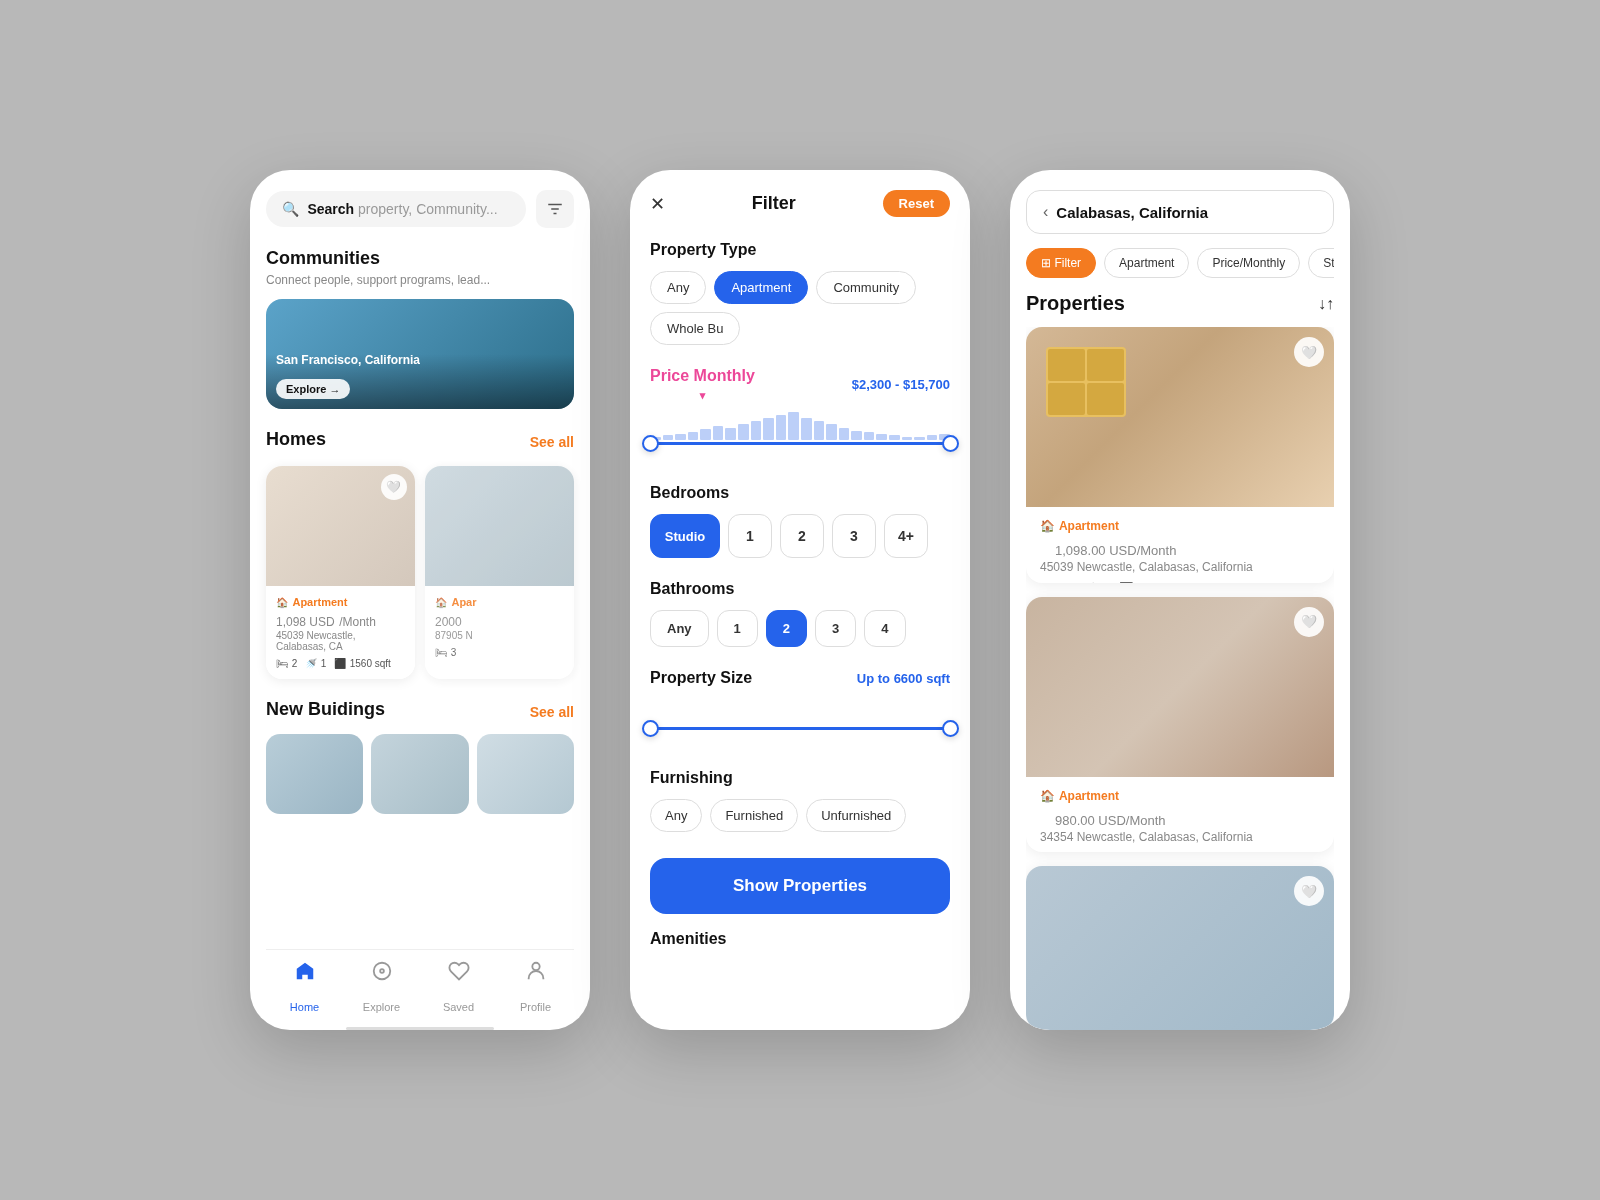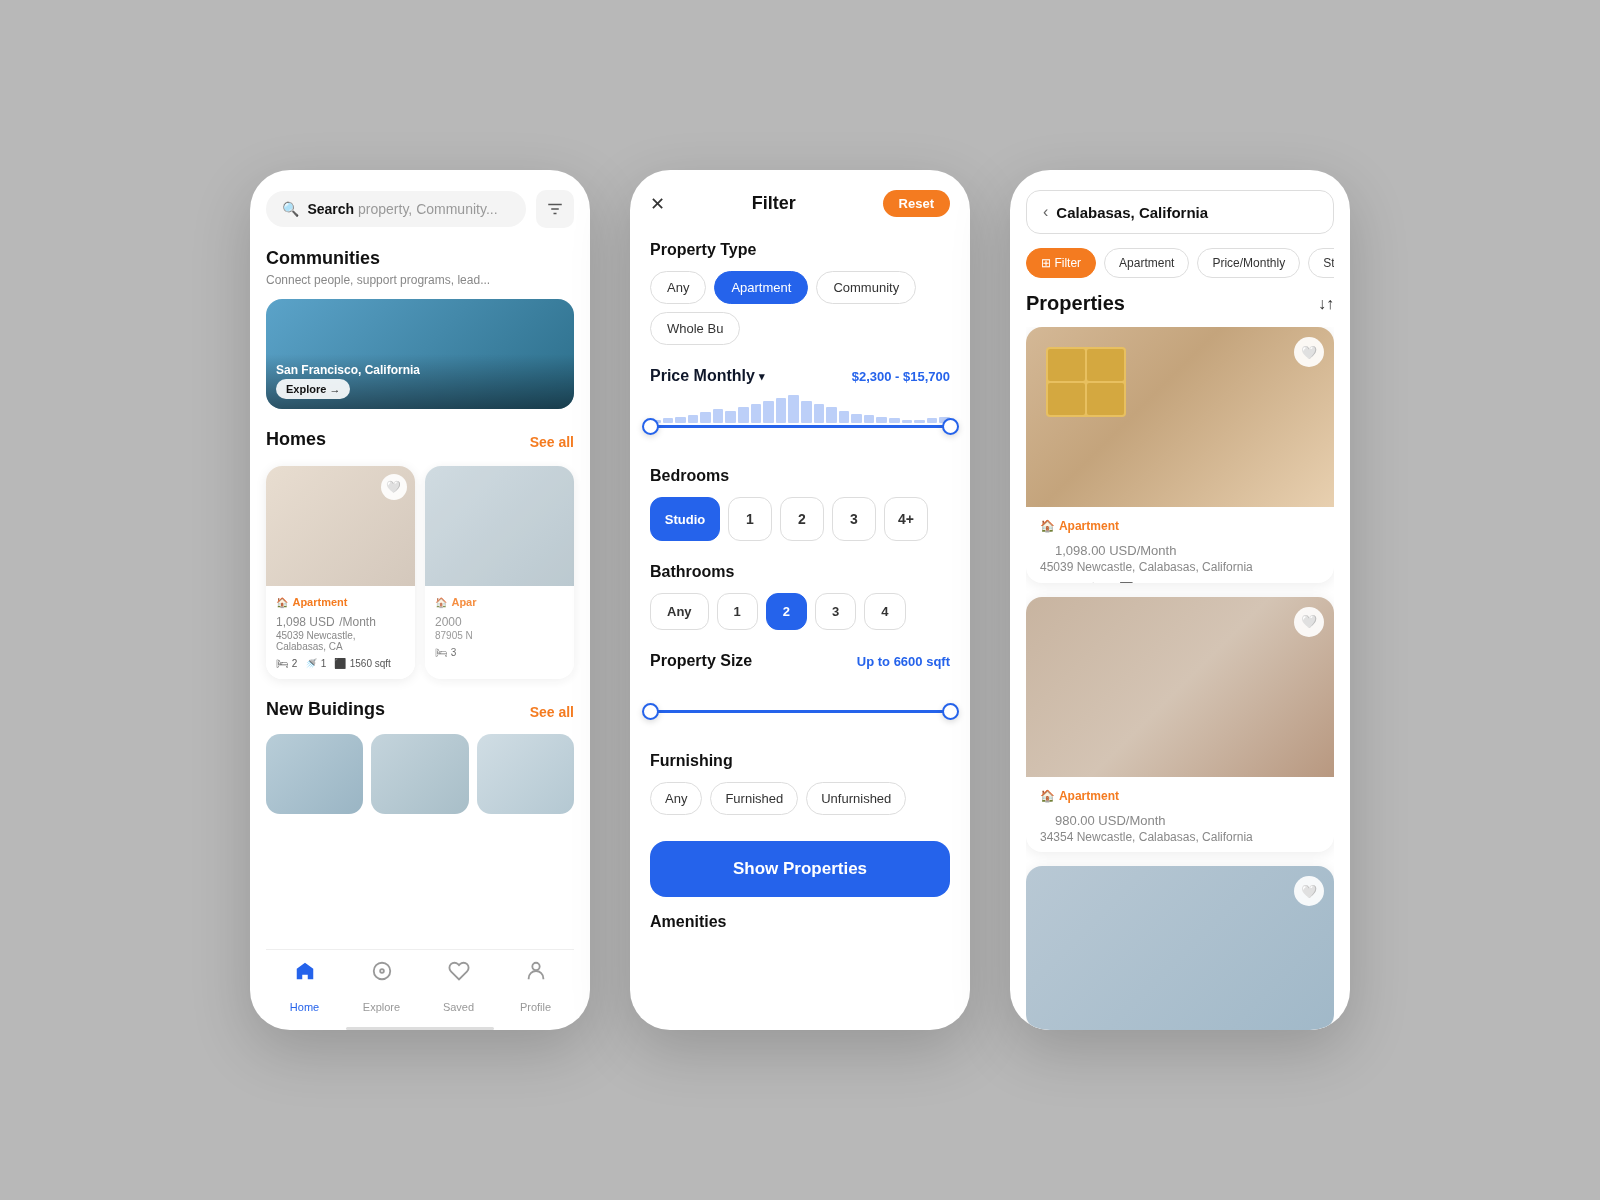--- a/index.html
+++ b/index.html
@@ -82,21 +82,21 @@
     }
     .comm-card-sf { background: linear-gradient(135deg, #5ba3c9 0%, #2c6e8a 100%); }
     .comm-card-cal { background: linear-gradient(135deg, #8aacb8 0%, #6a8d9e 100%); }
     .comm-card-overlay {
       position: absolute; inset: 0;
       display: flex; flex-direction: column;
       justify-content: flex-end;
       padding: 10px;
       background: linear-gradient(to top, rgba(0,0,0,0.45) 0%, transparent 50%);
     }
-    .comm-card-name { color: #fff; font-size: 12px; font-weight: 700; margin-bottom: 2px; }
+    .comm-card-name { color: #fff; font-size: 12px; font-weight: 700; margin-bottom: 12px; }
     .comm-card-btn {
       background: rgba(255,255,255,0.9);
       border-radius: 20px;
       padding: 4px 10px;
       font-size: 11px;
       font-weight: 600;
       color: #111;
       display: inline-flex; align-items: center; gap: 4px;
       width: fit-content;
     }
@@ -199,21 +199,21 @@
       border: 1.5px solid #ddd;
       border-radius: 24px;
       font-size: 13px; color: #333;
       cursor: pointer;
       background: #fff;
     }
     .filter-chip.active {
       background: #2563eb; color: #fff; border-color: #2563eb;
     }
     .price-header { display: flex; align-items: center; justify-content: space-between; margin-bottom: 10px; }
-    .price-label { font-size: 16px; font-weight: 700; color: #0f172a; display: flex; align-items: center; gap: 4px; }
+    .price-label { font-size: 16px; font-weight: 700; color: #ec4899; display: flex; align-items: center; gap: 4px; flex-direction: column; }
     .price-range { color: #2563eb; font-size: 13px; font-weight: 600; }
     .slider-container { position: relative; height: 50px; margin-bottom: 0; }
     .slider-track {
       position: absolute; top: 30px; left: 0; right: 0;
       height: 3px; background: #ddd; border-radius: 2px;
     }
     .slider-fill {
       position: absolute; top: 30px;
       height: 3px; background: #2563eb; border-radius: 2px;
     }

